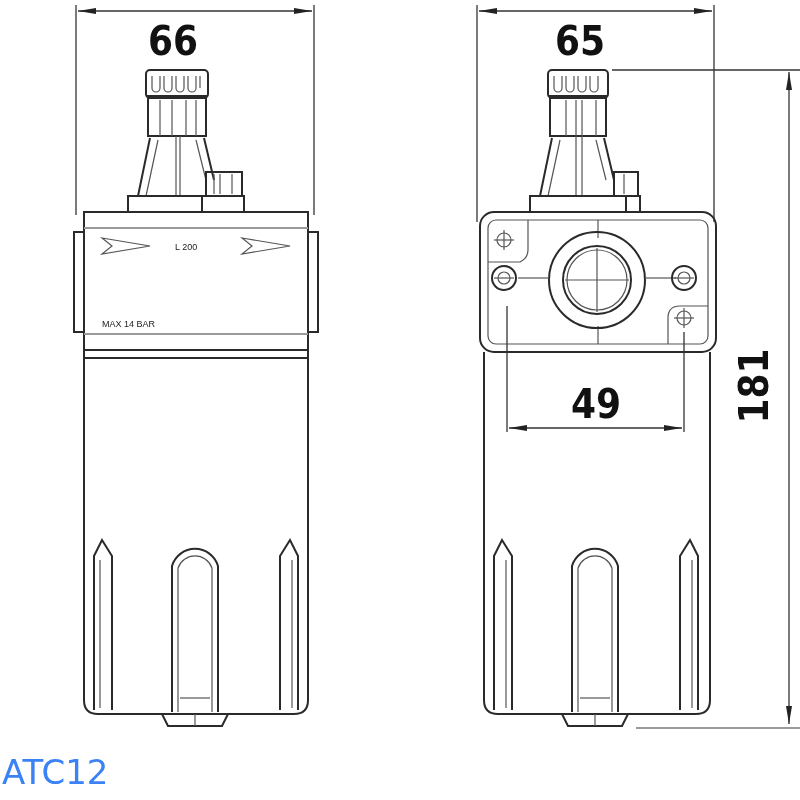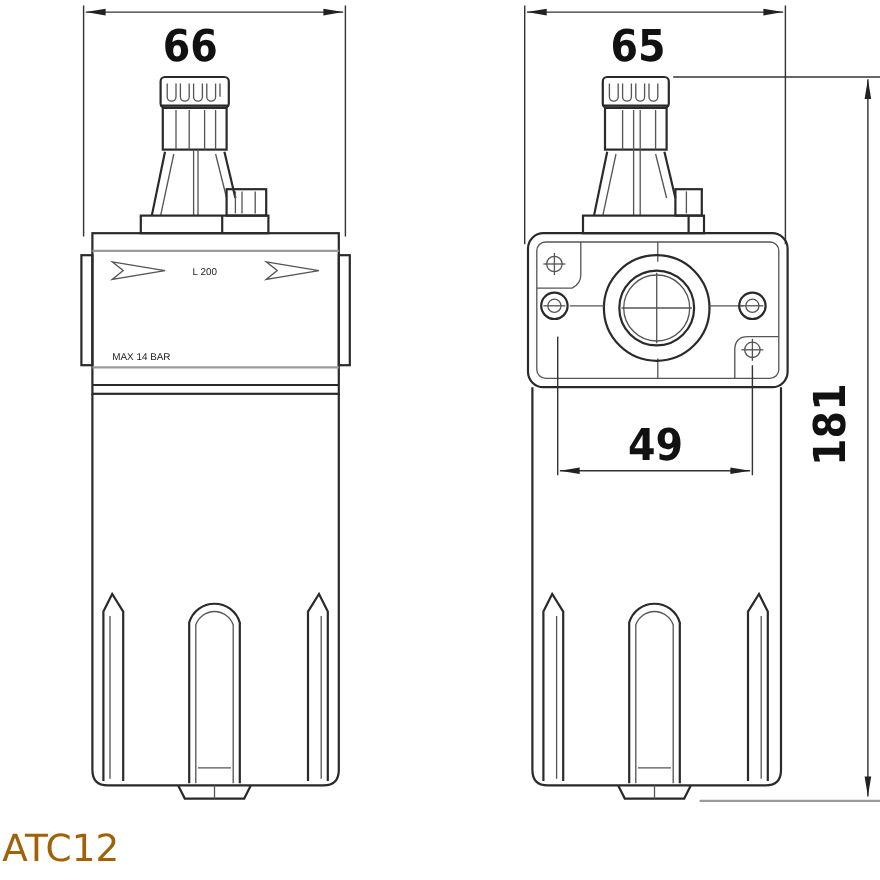--- a/index.html
+++ b/index.html
@@ -5,21 +5,21 @@
   html, body { margin:0; padding:0; background:#ffffff; }
   body { width:800px; height:800px; position:relative; overflow:hidden; }
   svg { position:absolute; left:0; top:0; }
   .ln { stroke:#2a2a2a; stroke-width:2; fill:none; }
   .lt { stroke:#555; stroke-width:1.2; fill:none; }
   .lg { stroke:#9a9a9a; stroke-width:2; fill:none; }
   .dim { stroke:#333; stroke-width:1.3; fill:none; }
   .arrow { fill:#222; }
   .dimtext { font-family:"DejaVu Sans", sans-serif; font-weight:bold; fill:#111; font-stretch:condensed; }
   .small { font-family:"Liberation Sans", sans-serif; font-size:9px; fill:#222; }
-  .model { position:absolute; left:2px; top:752px; font-family:"DejaVu Sans", sans-serif; font-size:34px; color:#a16207; }
+  .model { position:absolute; left:2px; top:752px; font-family:"DejaVu Sans", sans-serif; font-size:34px; color:#3b82f6; }
 </style>
 </head>
 <body>
 
 <svg width="800" height="800" viewBox="0 0 800 800">
 
   <g>
 
     <line class="dim" x1="76" y1="5" x2="76" y2="215"></line>
     <line class="dim" x1="314" y1="5" x2="314" y2="215"></line>

